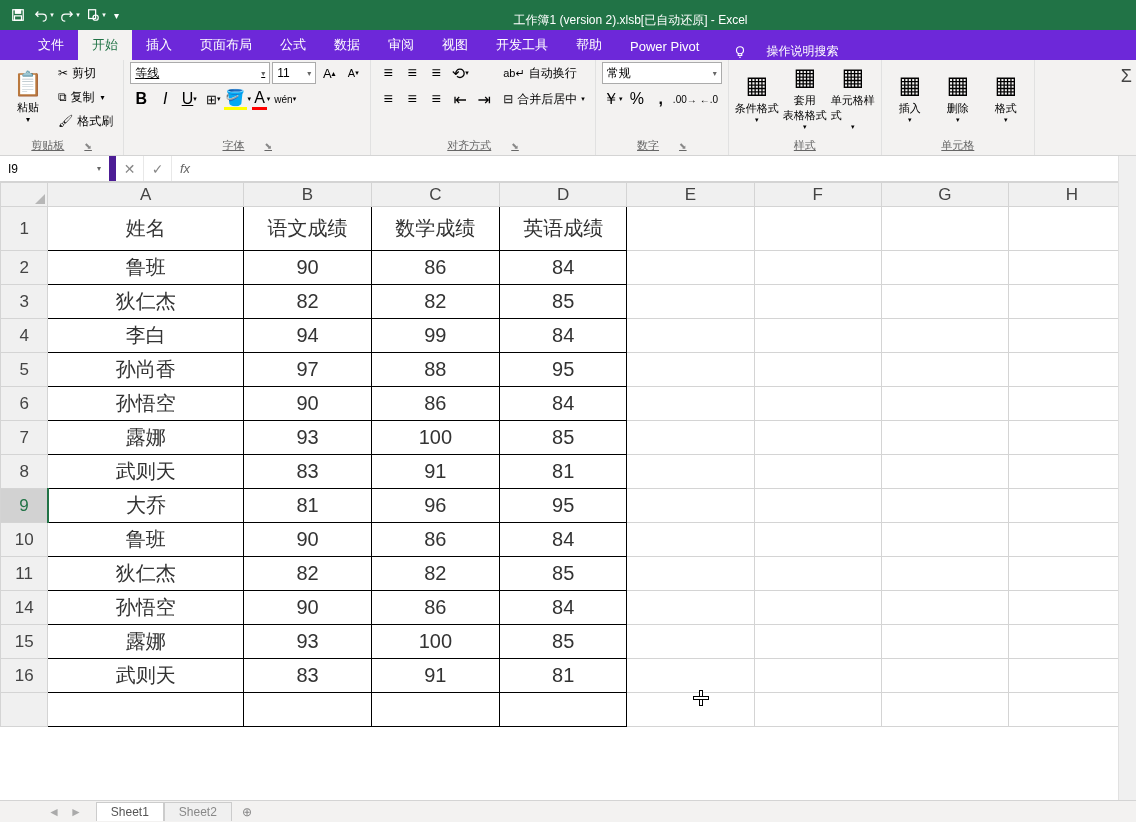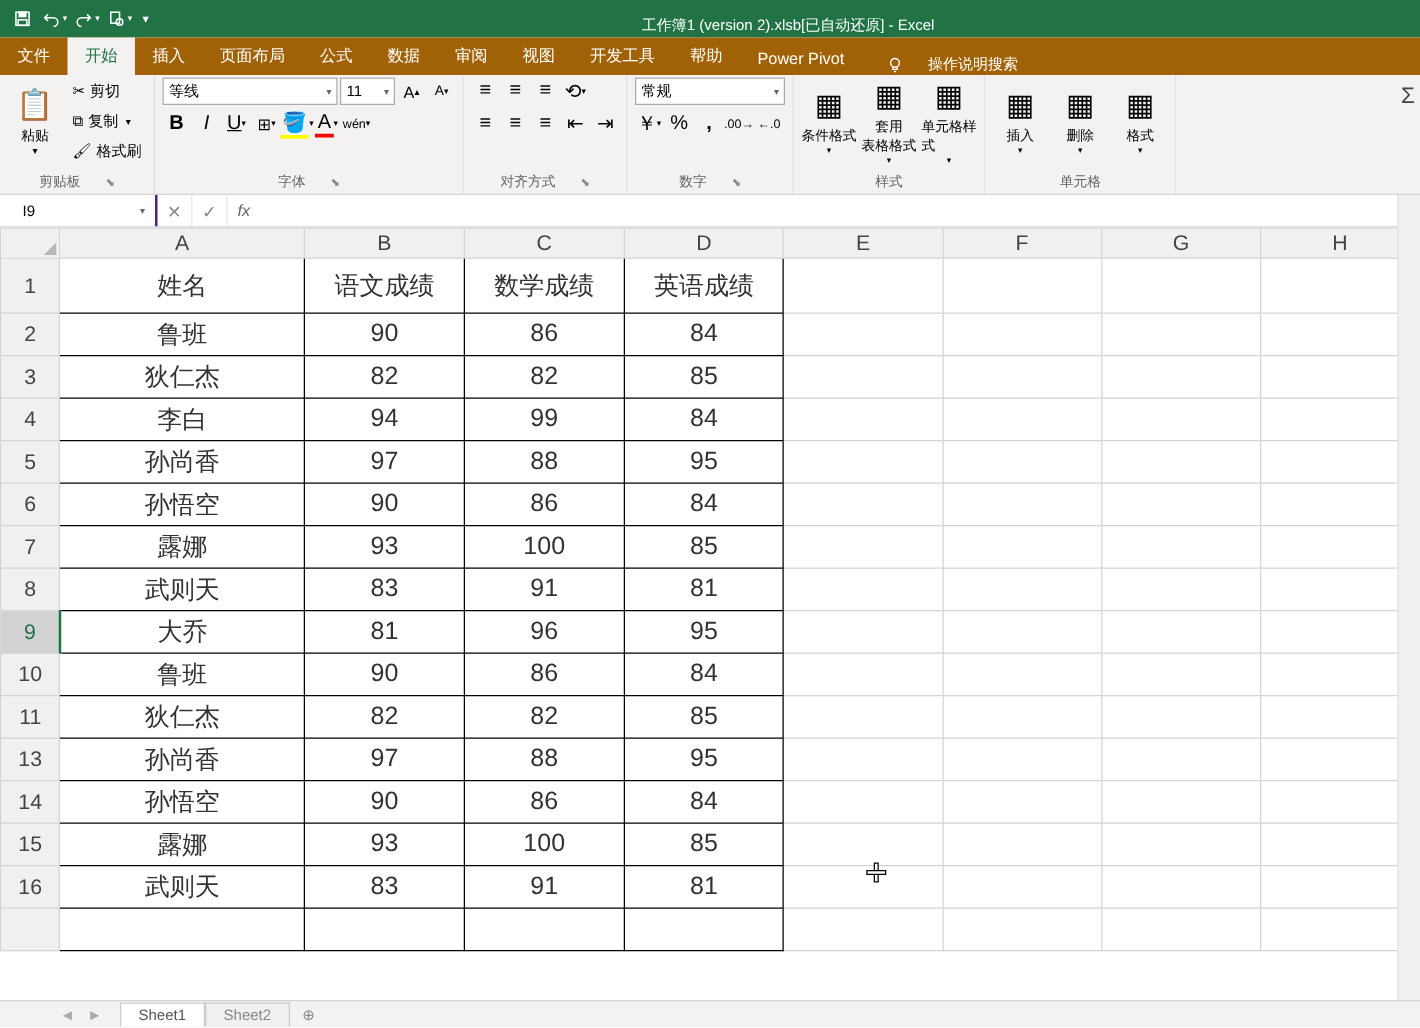--- a/index.html
+++ b/index.html
@@ -5,47 +5,47 @@
 * { margin: 0; padding: 0; box-sizing: border-box; font-family: "Microsoft YaHei", "Segoe UI", sans-serif; }
 body { background: #fff; width: 1136px; height: 822px; overflow: hidden; position: relative; }
 
 
 .titlebar { background: #217346; height: 30px; display: flex; align-items: center; color: white; font-size: 12px; }
 .qat { display: flex; align-items: center; gap: 2px; padding: 0 6px; }
 .qat-btn { width: 24px; height: 24px; display: flex; align-items: center; justify-content: center; color: white; cursor: pointer; }
 .title-text { flex: 1; text-align: center; margin-top: 11px; }
 
 
-.ribbon-tabs { background: #a16207; height: 30px; display: flex; align-items: flex-end; padding-left: 0; }
+.ribbon-tabs { background: #6d28d9; height: 30px; display: flex; align-items: flex-end; padding-left: 24px; }
 .ribbon-tab { padding: 6px 14px; font-size: 13px; color: white; cursor: pointer; }
 .ribbon-tab.active { background: #f3f2f1; color: #217346; font-weight: 400; }
 .tellme { display: flex; align-items: center; color: white; gap: 19px; margin-left: 20px; font-size: 12px; }
 .tellme svg { width: 14px; height: 14px; }
 
 
 .ribbon { background: #f3f2f1; height: 96px; border-bottom: 1px solid #d4d4d4; display: flex; }
 .ribbon-group { border-right: 1px solid #e1e1e1; display: flex; flex-direction: column; padding: 2px 6px 0 6px; position: relative; }
 .ribbon-group-content { flex: 1; display: flex; align-items: flex-start; gap: 4px; }
-.ribbon-group-label { font-size: 11px; color: #666; text-align: center; padding: 2px 0; display: flex; justify-content: center; align-items: center; gap: 20px; }
+.ribbon-group-label { font-size: 11px; color: #666; text-align: center; padding: 2px 0; display: flex; justify-content: center; align-items: center; gap: 20px; text-decoration: underline; }
 .ribbon-group-label .launcher { font-size: 9px; color: #888; cursor: pointer; }
 .rbtn-large { display: flex; flex-direction: column; align-items: center; justify-content: center; width: 44px; height: 70px; cursor: pointer; font-size: 11px; }
 .rbtn-large .icon { font-size: 24px; margin-bottom: 2px; }
 .rbtn-col { display: flex; flex-direction: column; gap: 2px; }
 .rbtn-small { display: flex; align-items: center; gap: 4px; height: 22px; padding: 0 4px; cursor: pointer; font-size: 12px; }
 .rbtn-icon { width: 22px; height: 22px; display: flex; align-items: center; justify-content: center; cursor: pointer; }
 .rbtn-row { display: flex; gap: 2px; align-items: center; }
 .font-combo { height: 22px; border: 1px solid #ababab; background: white; font-size: 12px; padding: 0 4px; display: flex; align-items: center; justify-content: space-between; }
-.font-combo.name { width: 140px; }
+.font-combo.name { width: 140px; text-decoration: underline; }
 .font-combo.size { width: 44px; }
 .num-combo { height: 22px; border: 1px solid #ababab; background: white; width: 120px; font-size: 12px; padding: 0 4px; display: flex; align-items: center; justify-content: space-between; }
 .dropdown-arrow { font-size: 8px; color: #666; }
 
 
 .formula-bar { height: 26px; border-bottom: 1px solid #d4d4d4; display: flex; align-items: stretch; background: white; }
-.name-box { width: 116px; border-right: 2px solid #4c1d95; display: flex; align-items: center; padding: 0 8px; font-size: 12px; justify-content: space-between; margin-left: 10px; }
+.name-box { width: 116px; border-right: 7px solid #4c1d95; display: flex; align-items: center; padding: 0 8px; font-size: 12px; justify-content: space-between; }
 .fx-area { display: flex; align-items: center; flex: 1; }
 .fx-btn { width: 28px; display: flex; align-items: center; justify-content: center; color: #888; font-size: 14px; border-right: 1px solid #e8e8e8; height: 100%; cursor: pointer; }
 .fx-label { font-style: italic; font-size: 13px; color: #666; padding: 0 8px; }
 .fx-input { flex: 1; border: none; outline: none; font-size: 13px; padding: 0 6px; }
 
 
 .grid-wrap { position: relative; overflow: auto; height: calc(822px - 30px - 30px - 96px - 26px - 22px); }
 .grid { border-collapse: collapse; table-layout: fixed; }
 .grid th, .grid td { border: 1px solid #d4d4d4; font-weight: normal; }
 .corner { width: 48px; height: 24px; background: #f0f0f0; border-right: 1px solid #bfbfbf; border-bottom: 1px solid #bfbfbf; position: relative; }
@@ -216,20 +216,31 @@
           <div class="rbtn-icon">⟲<span style="font-size:7px">▾</span></div>
         </div>
         <div class="rbtn-row">
           <div class="rbtn-icon">≡</div>
           <div class="rbtn-icon">≡</div>
           <div class="rbtn-icon">≡</div>
           <div class="rbtn-icon">⇤</div>
           <div class="rbtn-icon">⇥</div>
         </div>
       </div>
+      <div class="rbtn-col" style="gap:4px;">
+        <div class="rbtn-small">
+            <span style="font-size:11px">ab↵</span>
+            <span>自动换行</span>
+          </div>
+        <div class="rbtn-small">
+            <span>⊟</span>
+            <span>合并后居中</span>
+            <span style="font-size:7px">▾</span>
+          </div>
+      </div>
     </div>
     <div class="ribbon-group-label">
         <span>对齐方式</span>
         <span class="launcher">⬊</span>
       </div>
   </div>
 
   <div class="ribbon-group">
     <div class="ribbon-group-content" style="flex-direction:column;gap:4px;">
       <div class="num-combo">
@@ -444,31 +455,20 @@
           <td class="data-cell bordered">狄仁杰</td>
           <td class="data-cell bordered">82</td>
           <td class="data-cell bordered">82</td>
           <td class="data-cell bordered">85</td>
           <td class="empty-cell"></td>
           <td class="empty-cell"></td>
           <td class="empty-cell"></td>
           <td class="empty-cell"></td>
         </tr>
         <tr class="">
-          <th class="row-head">13</th>
-          <td class="data-cell bordered">孙尚香</td>
-          <td class="data-cell bordered">97</td>
-          <td class="data-cell bordered">88</td>
-          <td class="data-cell bordered">95</td>
-          <td class="empty-cell"></td>
-          <td class="empty-cell"></td>
-          <td class="empty-cell"></td>
-          <td class="empty-cell"></td>
-        </tr>
-        <tr class="">
           <th class="row-head">14</th>
           <td class="data-cell bordered">孙悟空</td>
           <td class="data-cell bordered">90</td>
           <td class="data-cell bordered">86</td>
           <td class="data-cell bordered">84</td>
           <td class="empty-cell"></td>
           <td class="empty-cell"></td>
           <td class="empty-cell"></td>
           <td class="empty-cell"></td>
         </tr>

